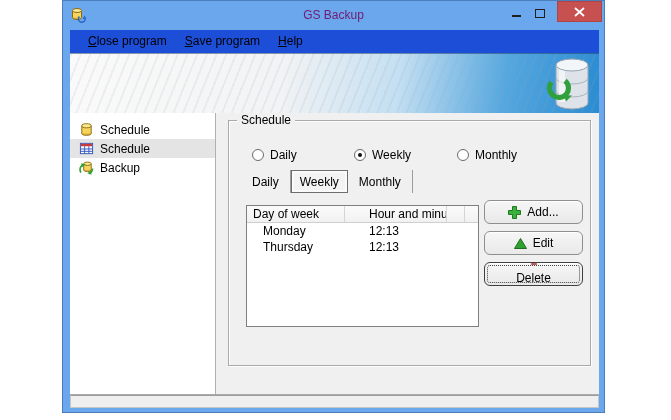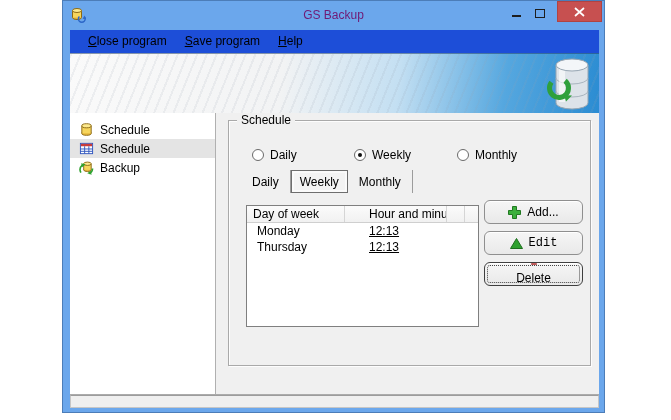--- a/index.html
+++ b/index.html
@@ -56,27 +56,27 @@
   .tabs { position:absolute; left:12px; top:49px; height:23px; display:flex; align-items:stretch; }
   .tab { display:flex; align-items:center; padding:0 11px; font-size:12px; border-right:1px solid #9C9C9C; }
   .tab.active { border:1px solid #6E6E6E; background:#F3F3F3; box-shadow:inset 0 0 0 2px #FAFAFA; padding:0 8px; }
 
   .list { position:absolute; left:17px; top:84px; width:233px; height:122px; background:#fff;
           border:1px solid #7F7F7F; font-size:12px; }
   .list-header { display:flex; height:17px; background:linear-gradient(#FBFBFB,#F1F1F1); border-bottom:1px solid #CFCFCF; }
   .hcell { border-right:1px solid #D5D5D5; padding:1px 0 0 6px; white-space:nowrap; overflow:hidden; }
   .hc0 { width:98px; } .hc1 { width:102px; padding-left:24px; } .hc2 { width:18px; } .hc3 { flex:1; border-right:none; }
   .lrow { display:flex; height:16px; align-items:center; }
-  .c-day { width:98px; padding-left:10px; } .c-time { width:102px; padding-left:24px;text-decoration:underline; }
+  .c-day { width:98px; padding-left:16px; } .c-time { width:102px; padding-left:24px; }
 
   .push-btn { position:absolute; left:255px; width:99px; height:24px; display:flex; align-items:center;
               justify-content:center; gap:6px; font-size:12px; color:#000;
               background:linear-gradient(#F6F6F6,#E9E9E9); border:1px solid #8F8F8F; border-radius:6px;
               box-shadow:inset 0 1px 0 #fff; }
-  .b-add { top:79px; } .b-edit { top:110px;font-family:Liberation Mono, monospace; }
+  .b-add { top:79px; } .b-edit { top:110px; }
   .b-del { top:141px; border-color:#3F3F3F; outline:1px dotted #444; outline-offset:-4px;flex-direction:column; }
 
   .statusbar { position:absolute; left:7px; top:394px; width:529px; height:13px; background:#EFEFEF;
                border:1px solid #C6C6C6; border-top:1px solid #9C9C9C; }
 </style>
 </head>
 <body>
 
 <div class="stage">
   <div class="window">

